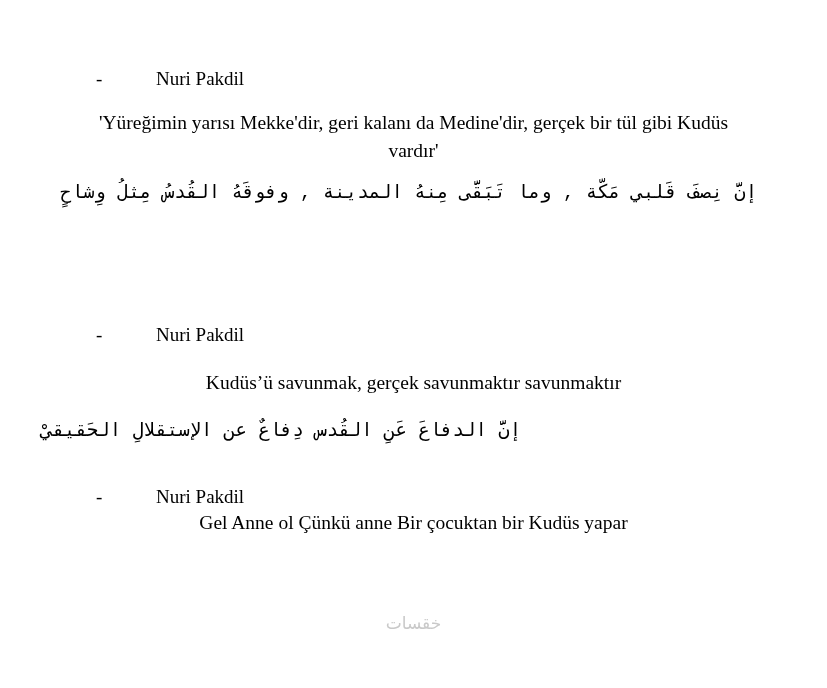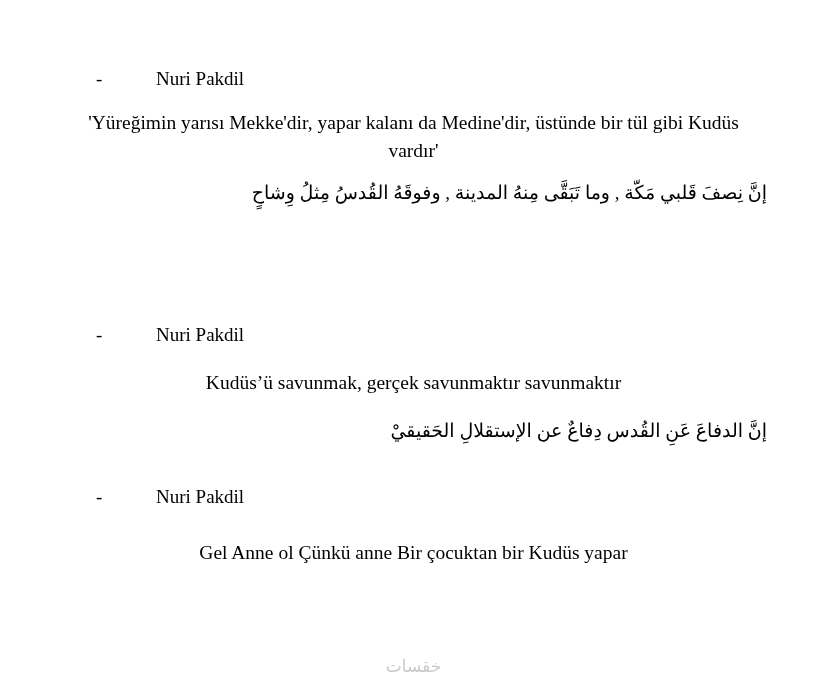--- a/index.html
+++ b/index.html
@@ -40,65 +40,65 @@
     margin-left: 32px;
   }
   .quote-tr {
     text-align: center;
     font-size: 19.5px;
     line-height: 1.45;
     padding: 0 72px;
   }
   .quote-ar {
     direction: rtl;
-    text-align: right;
+    text-align: left;
     font-size: 19px;
     line-height: 1.7;
     padding: 0 60px;
-    font-family: Liberation Serif, serif;
+    font-family: Liberation Mono, monospace;
   }
   
   #block1 { position: absolute; top: 68px; left: 0; }
   #block1 .quote-tr { margin-top: 18px; }
   #block1 .quote-ar { margin-top: 12px; }
 
   
   #block2 { position: absolute; top: 324px; left: 0; }
   #block2 .quote-tr { margin-top: 22px; }
   #block2 .quote-ar { margin-top: 18px; padding-left: 41px; }
 
   
   #block3 { position: absolute; top: 486px; left: 0; }
-  #block3 .quote-tr { margin-top: 30px; }
+  #block3 .quote-tr { }
   #block3 .quote-ar { margin-top: 22px; }
 
   .watermark {
     position: absolute;
-    top: 656px;
+    top: 613px;
     left: 0;
     width: 100%;
     text-align: center;
     font-family: "DejaVu Sans", sans-serif;
     font-size: 17px;
     color: #c9c9c9;
     letter-spacing: 1px;
     direction: rtl;
   }
 </style>
 </head>
 <body>
 
 <div class="page">
 
   <div class="block" id="block1">
     <div class="author-line">
       <span class="author-dash">-</span>
       <span class="author-name">Nuri Pakdil</span>
     </div>
-    <div class="quote-tr">'Yüreğimin yarısı Mekke'dir, yapar kalanı da Medine'dir, üstünde bir tül gibi Kudüs vardır'</div>
+    <div class="quote-tr">'Yüreğimin yarısı Mekke'dir, geri kalanı da Medine'dir, gerçek bir tül gibi Kudüs vardır'</div>
     <div class="quote-ar">إنَّ نِصفَ قَلبي مَكّة , وما تَبَقَّى مِنهُ المدينة , وفوقَهُ القُدسُ مِثلُ وِشاحٍ</div>
   </div>
 
   <div class="block" id="block2">
     <div class="author-line">
       <span class="author-dash">-</span>
       <span class="author-name">Nuri Pakdil</span>
     </div>
     <div class="quote-tr">Kudüs’ü savunmak, gerçek savunmaktır savunmaktır</div>
     <div class="quote-ar">إنَّ الدفاعَ عَنِ القُدس دِفاعٌ عن الإستقلالِ الحَقيقيْ</div>

